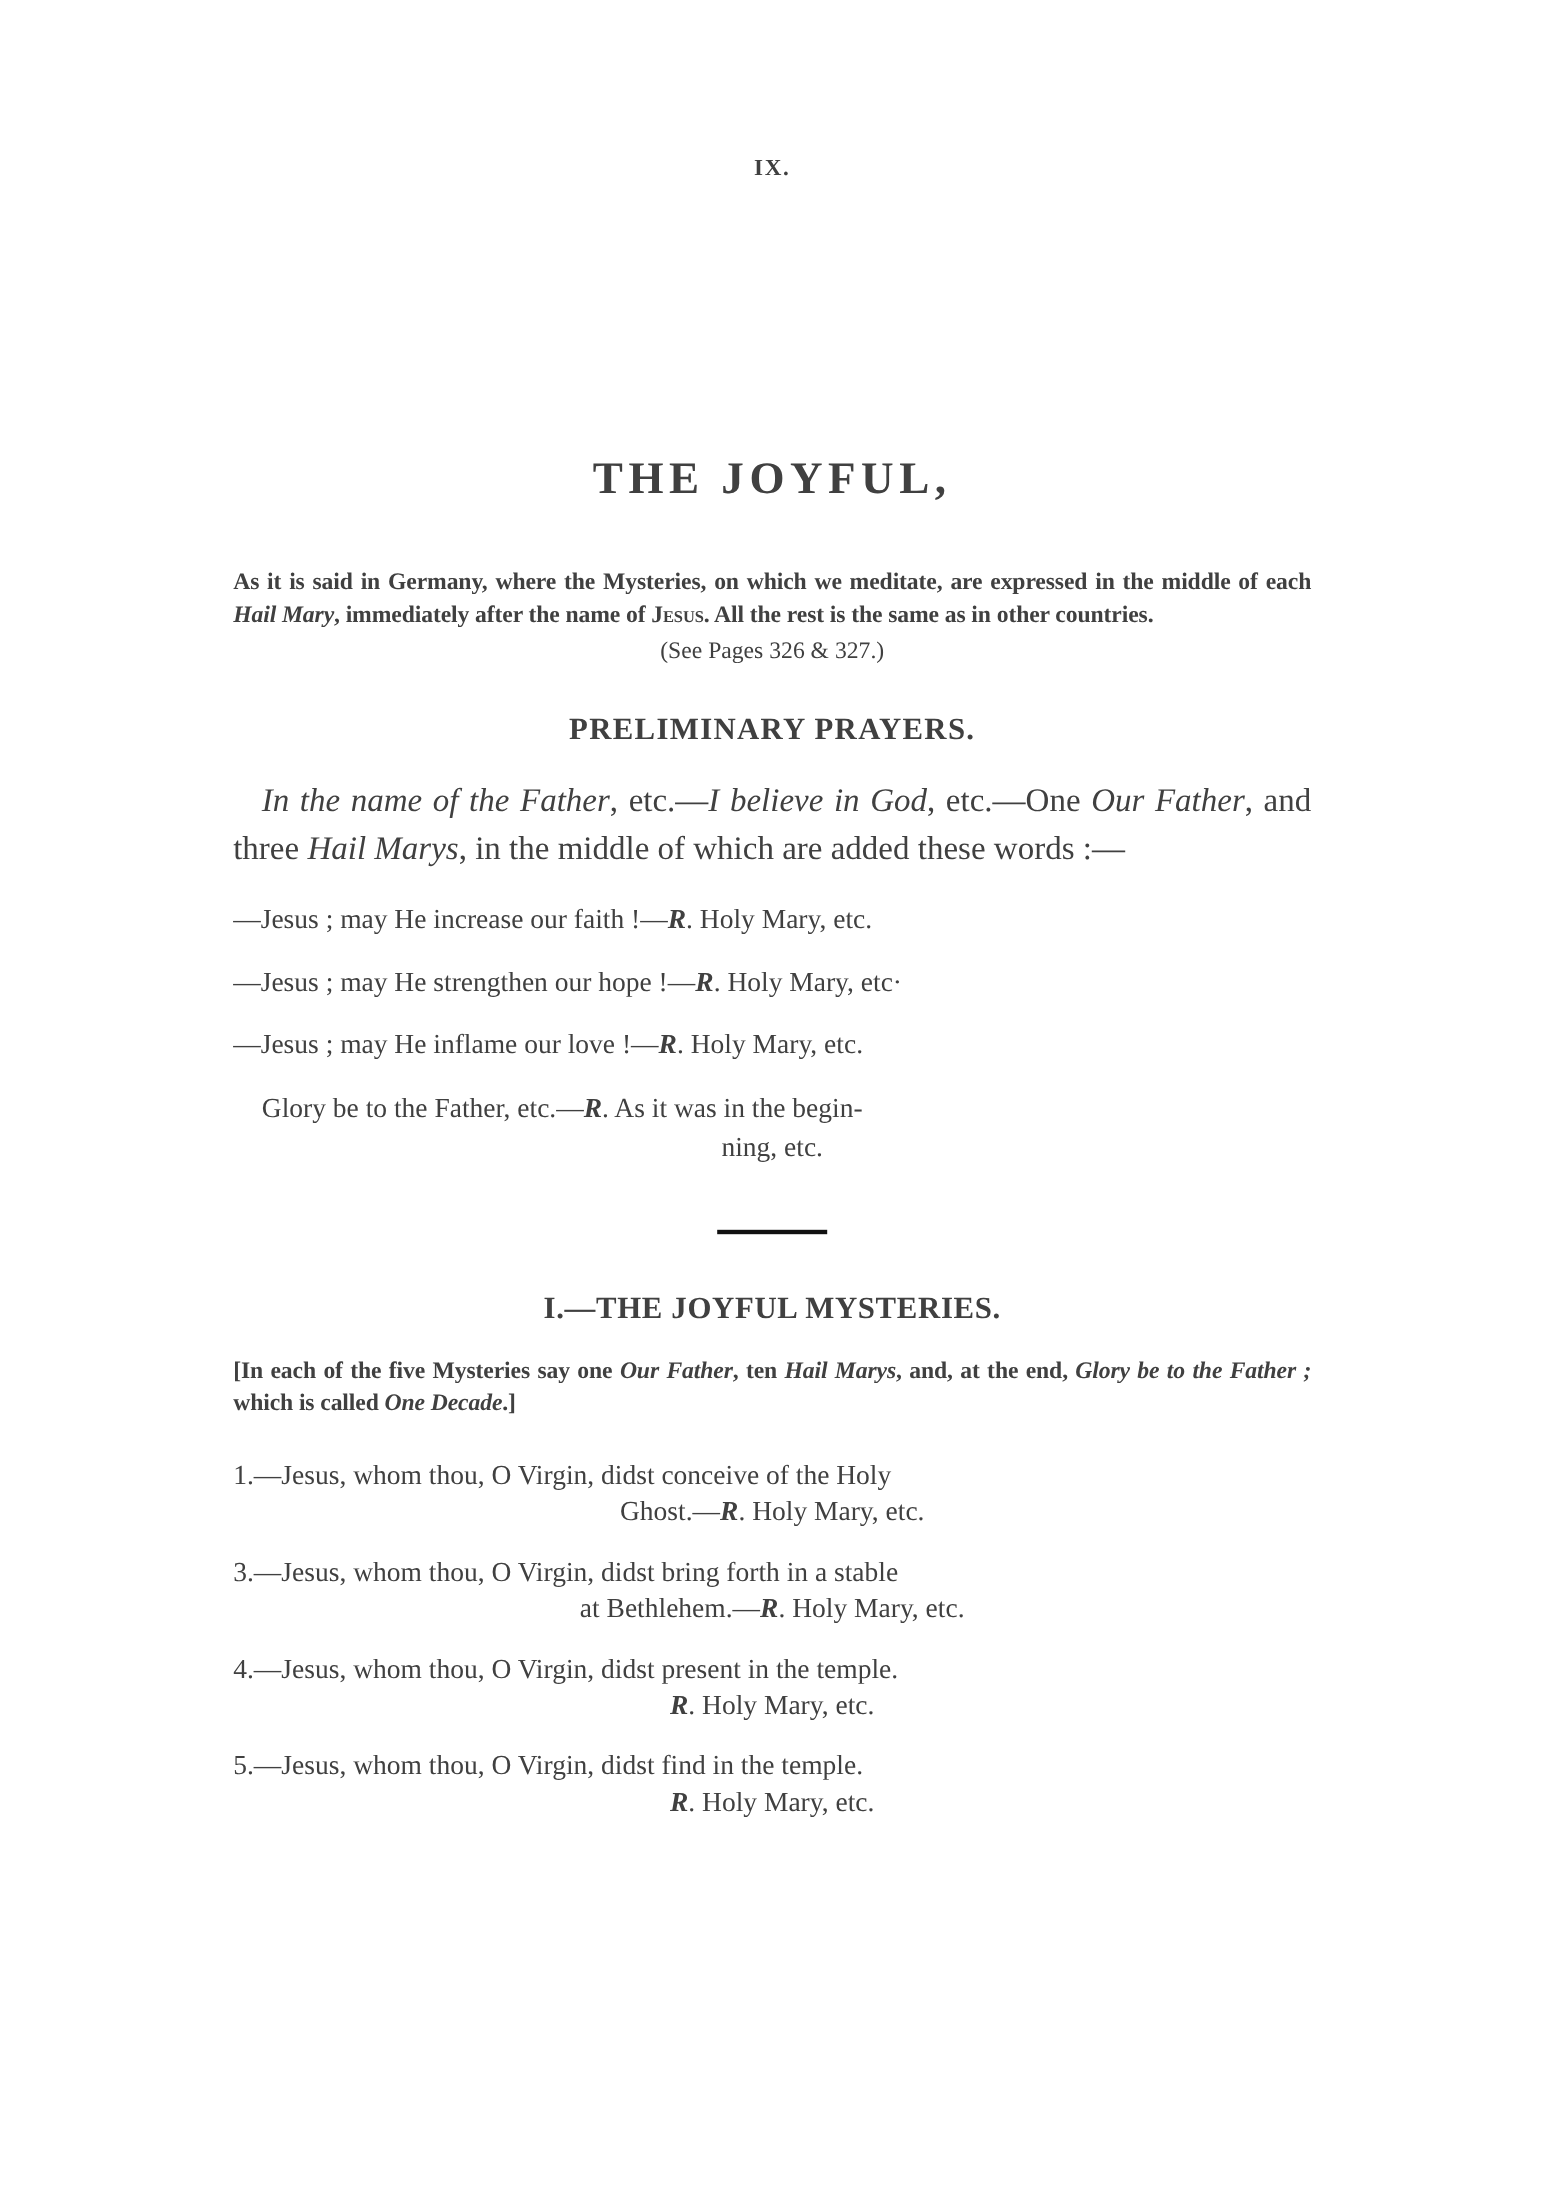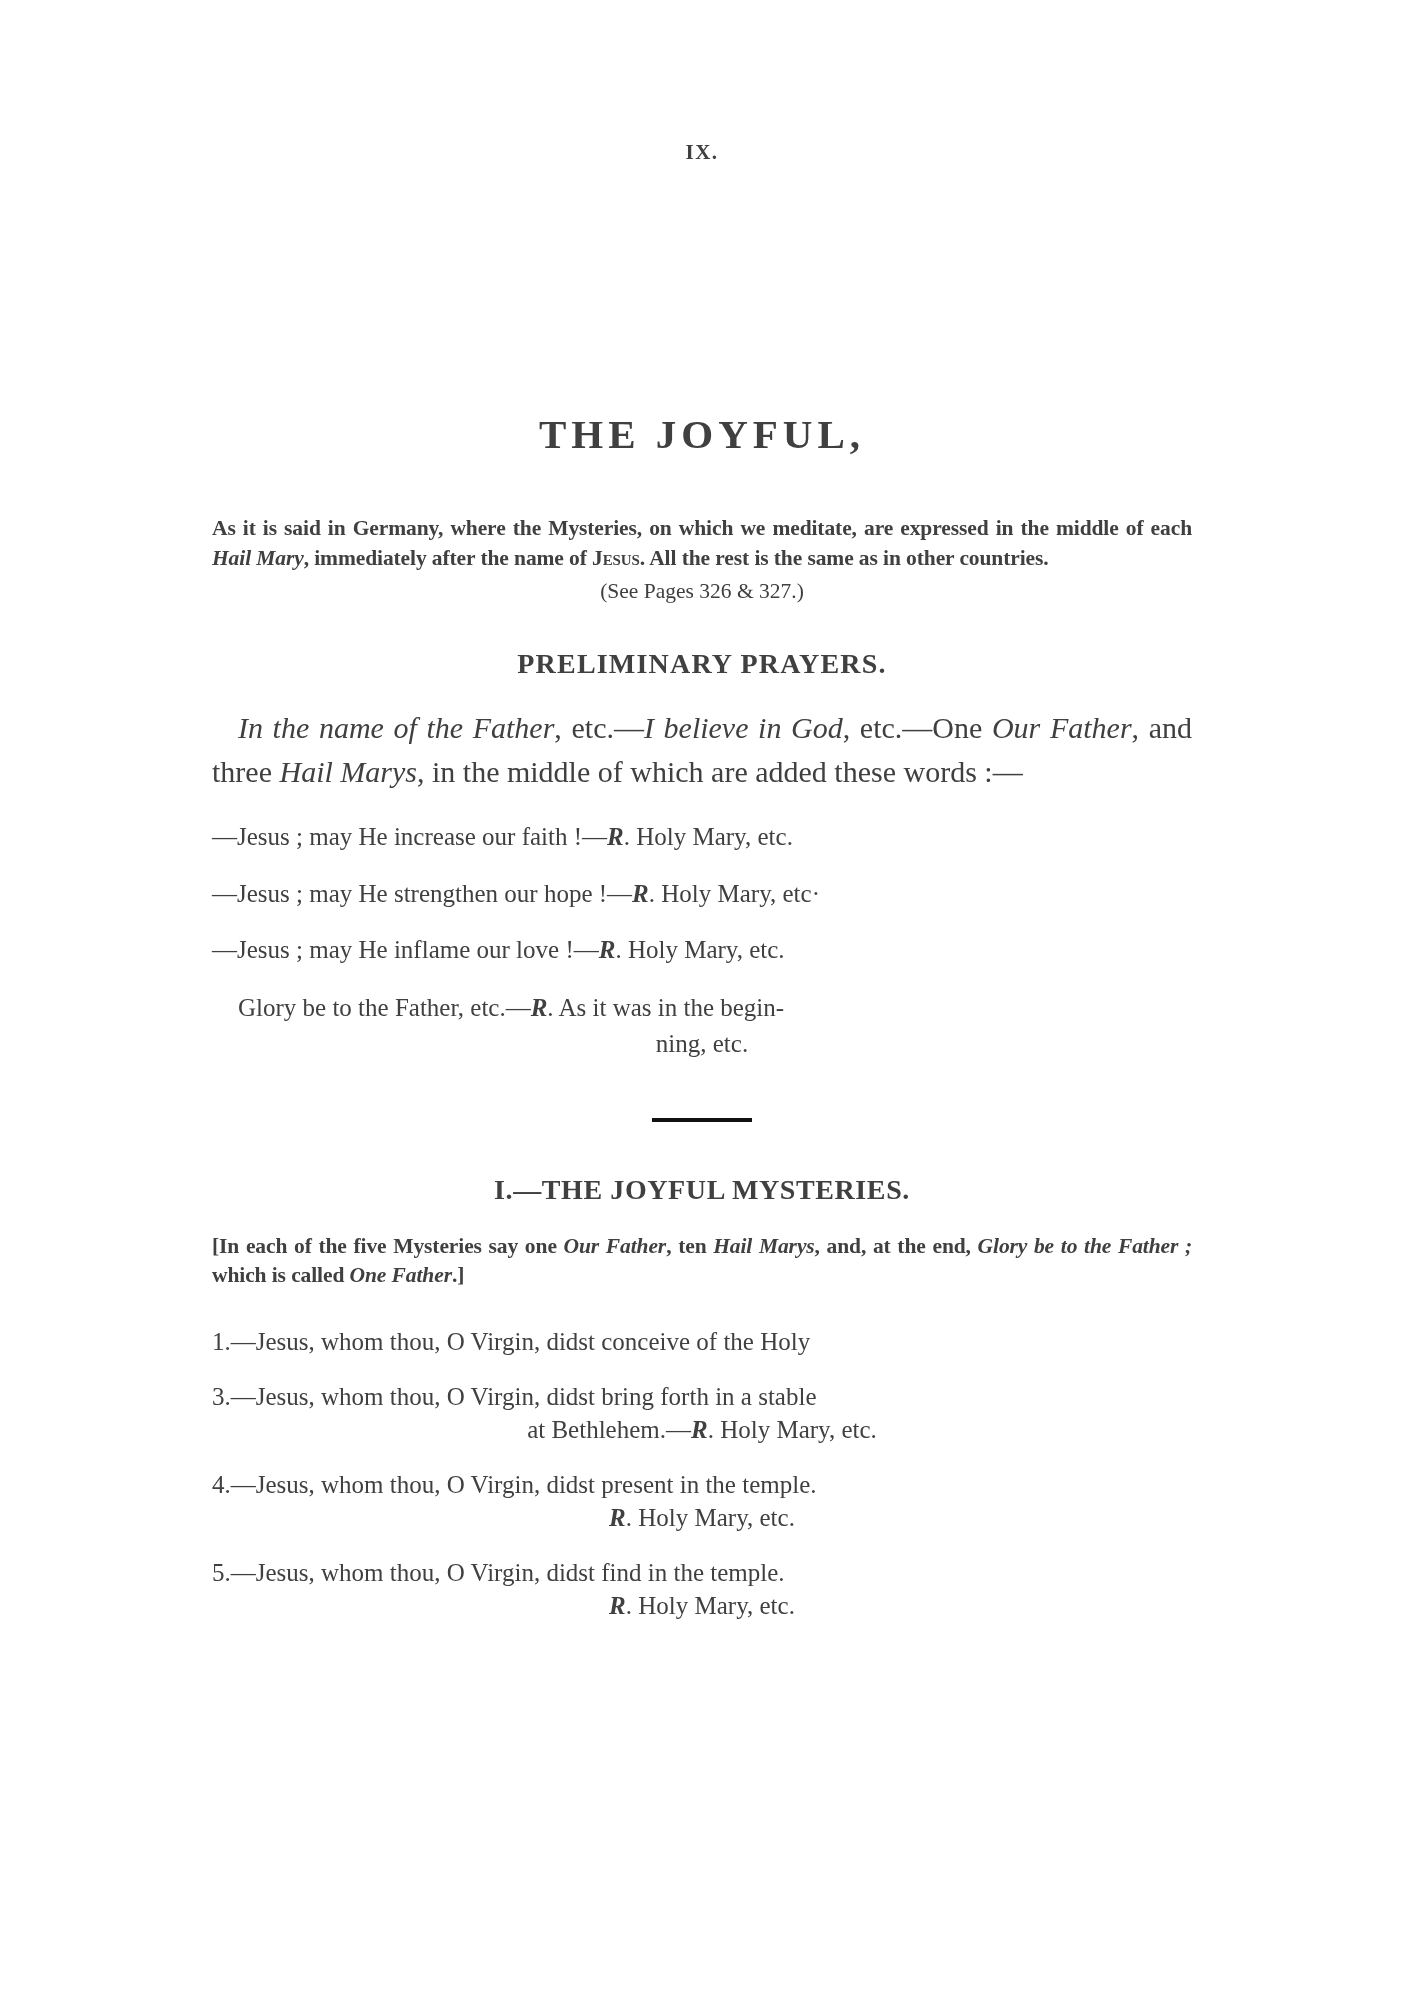--- a/index.html
+++ b/index.html
@@ -179,23 +179,23 @@
       <p class="invocation"><span>—Jesus ; may He inflame our love !—</span><span class="resp">R</span><span>. Holy Mary, etc.</span></p>
     </div>
 
     <p class="glory"><span class="ital">Glory be to the Father</span><span>, etc.—</span><span class="resp">R</span><span>. As it was in the begin-</span></p>
     <p class="glory glory-second">ning, etc.</p>
 
     <div class="rule"></div>
 
     <h2 class="mysteries-title">I.—THE JOYFUL MYSTERIES.</h2>
 
-    <p class="bracket-note"><span>[In each of the five Mysteries say one </span><span class="ital">Our Father</span><span>, ten </span><span class="ital">Hail Marys</span><span>, and, at the end, </span><span class="ital">Glory be to the Father ;</span><span> which is called </span><span class="ital">One Father</span><span>.]</span></p>
-
-    <p class="decade-item"><span>1.—</span><span>Jesus, whom thou, O Virgin, didst conceive of the Holy</span></p>
+    <p class="bracket-note"><span>[In each of the five Mysteries say one </span><span class="ital">Our Father</span><span>, ten </span><span class="ital">Hail Marys</span><span>, and, at the end, </span><span class="ital">Glory be to the Father ;</span><span> which is called </span><span class="ital">One Decade</span><span>.]</span></p>
+
+    <p class="decade-item"><span>1.—</span><span>Jesus, whom thou, O Virgin, didst conceive of the Holy</span><span class="decade-line2"><span>Ghost.—</span><span class="resp">R</span><span>. Holy Mary, etc.</span></span></p>
 
 
     <p class="decade-item"><span>3.—</span><span>Jesus, whom thou, O Virgin, didst bring forth in a stable</span><span class="decade-line2"><span>at Bethlehem.—</span><span class="resp">R</span><span>. Holy Mary, etc.</span></span></p>
 
     <p class="decade-item"><span>4.—</span><span>Jesus, whom thou, O Virgin, didst present in the temple.</span><span class="decade-line2"><span></span><span class="resp">R</span><span>. Holy Mary, etc.</span></span></p>
 
     <p class="decade-item"><span>5.—</span><span>Jesus, whom  thou, O  Virgin, didst find in the temple.</span><span class="decade-line2"><span></span><span class="resp">R</span><span>. Holy Mary, etc.</span></span></p>
 
   </div>
 </div>

